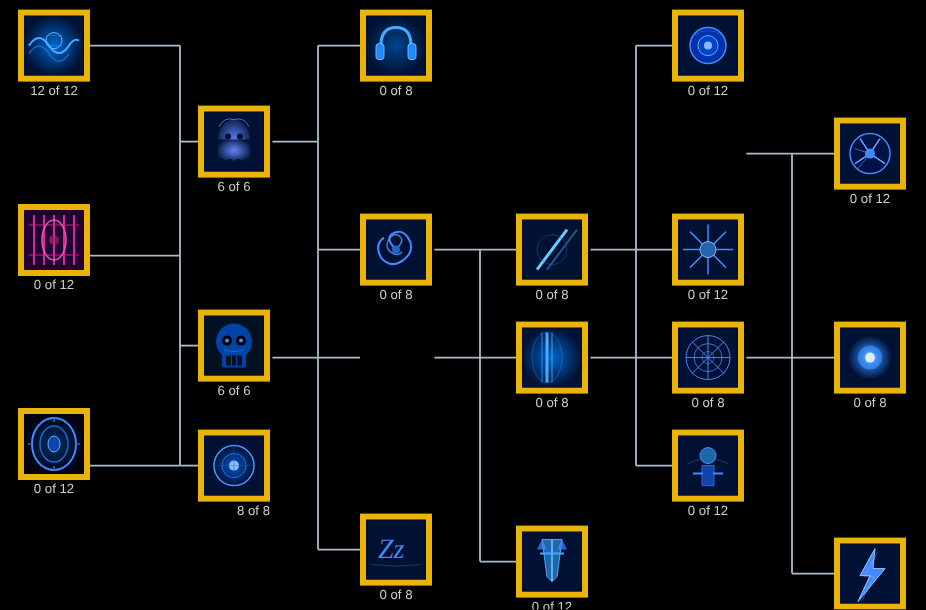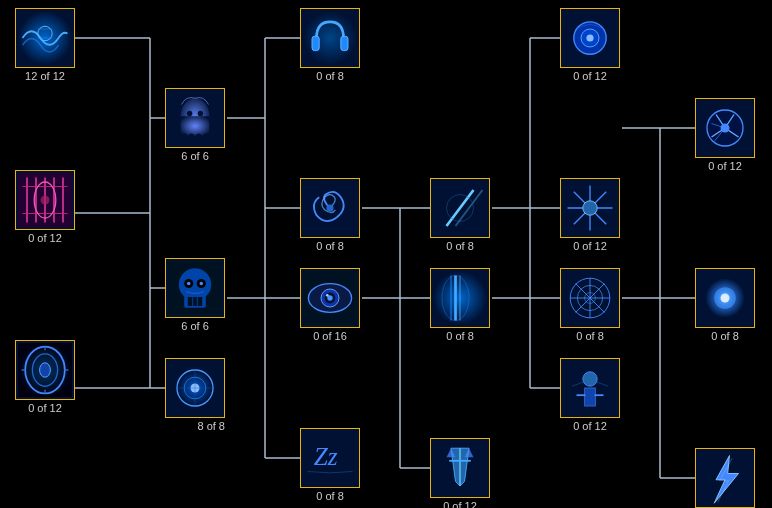--- a/index.html
+++ b/index.html
@@ -22,21 +22,21 @@
     .node {
       position: absolute;
       display: flex;
       flex-direction: column;
       align-items: center;
     }
 
     .icon-box {
       width: 60px;
       height: 60px;
-      border: 1px solid #eab308;
+      border: 5px solid #eab308;
       background: #001133;
       overflow: hidden;
       display: flex;
       align-items: center;
       justify-content: center;
       position: relative;
     }
 
     .icon-box svg {
       width: 54px;
@@ -261,33 +261,20 @@
       <div class="icon-box">
         <svg viewBox="0 0 60 60">
           <rect width="60" height="60" fill="#001133"></rect>
           <path d="M30,30 Q20,20 25,15 Q35,8 42,18 Q50,30 38,40 Q25,50 15,38 Q8,25 18,18" stroke="#4488ff" stroke-width="2" fill="none"></path>
           <path d="M30,30 Q38,22 35,18 Q30,12 24,18 Q18,26 24,32 Q32,38 36,32" stroke="#66aaff" stroke-width="1.5" fill="none" opacity="0.7"></path>
           <circle cx="30" cy="30" r="4" fill="#2266cc"></circle>
         </svg>
       </div>
       <div class="label">0 of 8</div>
     </div>
-    <div class="node" style="left: 300px; top: 268px;">
-      <div class="icon-box">
-        <svg viewBox="0 0 60 60">
-          <rect width="60" height="60" fill="#001122"></rect>
-          <ellipse cx="30" cy="30" rx="24" ry="16" fill="#0a1a44" stroke="#4488ff" stroke-width="1.5"></ellipse>
-          <circle cx="30" cy="30" r="10" fill="#1133aa" stroke="#66aaff" stroke-width="1"></circle>
-          <circle cx="30" cy="30" r="6" fill="#001133"></circle>
-          <circle cx="30" cy="30" r="3" fill="#4499ff"></circle>
-          <circle cx="27" cy="27" r="1.5" fill="#aaccff"></circle>
-        </svg>
-      </div>
-      <div class="label">0 of 16</div>
-    </div>
     <div class="node" style="left: 300px; top: 428px;">
       <div class="icon-box">
         <svg viewBox="0 0 60 60">
           <rect width="60" height="60" fill="#001133"></rect>
           <text x="12" y="38" font-size="28" fill="#4488ff" font-family="serif" font-style="italic">Zz</text>
           <path d="M5,45 Q30,48 55,45" stroke="#2266aa" stroke-width="1" fill="none" opacity="0.5"></path>
         </svg>
       </div>
       <div class="label">0 of 8</div>
     </div>

